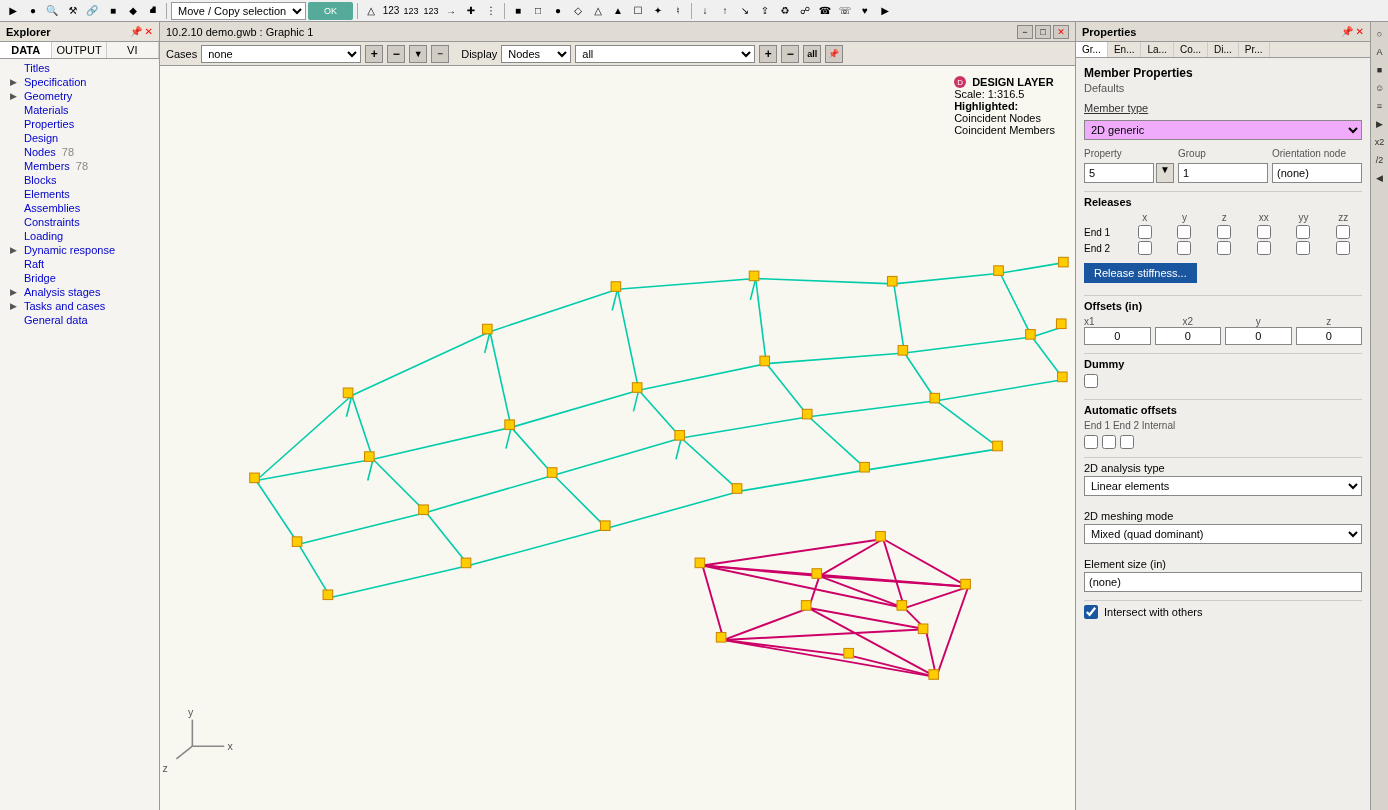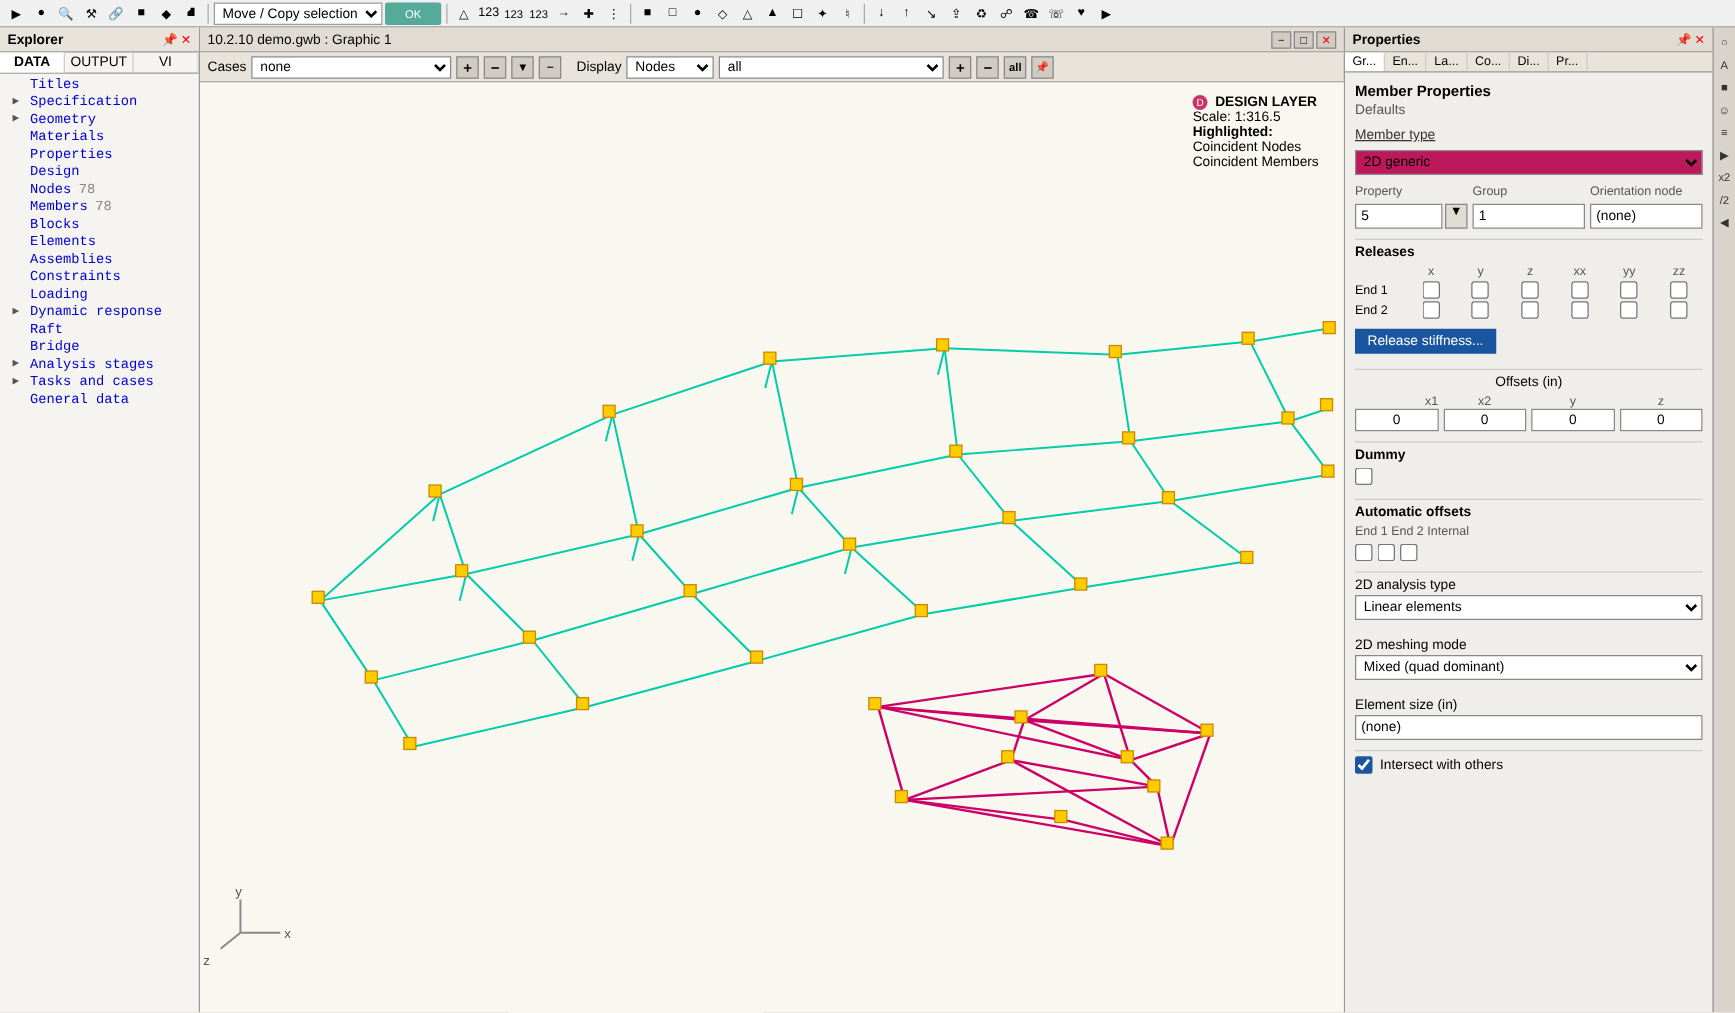--- a/index.html
+++ b/index.html
@@ -18,21 +18,21 @@
     .content-area { display: flex; flex: 1; overflow: hidden; }
 
     
     .explorer { width: 160px; background: #f5f4f0; border-right: 1px solid #999; display: flex; flex-direction: column; }
     .explorer-header { background: #e8e4dc; border-bottom: 1px solid #999; padding: 2px 6px; display: flex; align-items: center; justify-content: space-between; height: 20px; }
     .explorer-title { font-size: 11px; font-weight: bold; }
     .explorer-tabs { display: flex; border-bottom: 1px solid #999; }
     .explorer-tab { flex: 1; text-align: center; padding: 2px 4px; font-size: 11px; cursor: pointer; border-right: 1px solid #ccc; }
     .explorer-tab.active { background: white; font-weight: bold; }
     .explorer-tree { flex: 1; overflow-y: auto; padding: 2px 0; }
-    .tree-item { padding: 1px 6px 1px 10px; cursor: pointer; font-size: 11px; display: flex; align-items: flex-start; gap: 4px; color: #000; font-family: Liberation Mono, monospace; }
+    .tree-item { padding: 1px 6px 1px 10px; cursor: pointer; font-size: 11px; display: flex; align-items: center; gap: 4px; color: #000; }
     .tree-arrow { font-size: 9px; color: #555; width: 10px; }
     .tree-item-count { color: #888; margin-left: 2px; }
     .tree-item-blue { color: #0000cc; }
 
     
     .main-viewport { flex: 1; display: flex; flex-direction: column; background: #e8e4dc; }
     .viewport-header { background: #e0dcd4; border-bottom: 1px solid #999; padding: 2px 6px; display: flex; align-items: center; justify-content: space-between; height: 20px; }
     .viewport-title { font-size: 11px; }
     .viewport-controls { display: flex; gap: 2px; }
     .viewport-btn { width: 16px; height: 14px; background: #d0ccc4; border: 1px solid #888; cursor: pointer; display: flex; align-items: center; justify-content: center; font-size: 9px; }
@@ -60,30 +60,30 @@
     .panel-tabs { display: flex; border-bottom: 1px solid #999; background: #e8e4dc; overflow-x: auto; }
     .panel-tab { padding: 2px 6px; font-size: 10px; cursor: pointer; border-right: 1px solid #ccc; white-space: nowrap; }
     .panel-tab.active { background: white; }
 
     .props-content { padding: 8px; flex: 1; }
     .props-section-title { font-size: 12px; font-weight: bold; margin-bottom: 2px; color: #000; }
     .props-subtitle { font-size: 11px; color: #555; margin-bottom: 8px; }
 
     .prop-row { display: flex; align-items: center; margin-bottom: 6px; gap: 6px; }
     .prop-label { font-size: 11px; color: #333; min-width: 80px; text-decoration: underline; }
-    .prop-select { height: 20px; border: 1px solid #888; background: #be185d; font-size: 11px; flex: 1; padding: 0 2px; }
+    .prop-select { height: 20px; border: 1px solid #888; background: #f0abfc; font-size: 11px; flex: 1; padding: 0 2px; }
     .prop-input { height: 20px; border: 1px solid #888; background: white; font-size: 11px; width: 60px; padding: 0 4px; }
 
     .releases-section { margin-bottom: 8px; }
     .releases-title { font-size: 11px; font-weight: bold; margin-bottom: 4px; }
 
     .release-btn { background: #1a56a0; color: white; border: none; padding: 4px 10px; font-size: 11px; cursor: pointer; margin-bottom: 8px; }
 
     .offsets-section { margin-bottom: 8px; }
-    .offsets-title { font-size: 11px; font-weight: normal; margin-bottom: 4px; text-align: center; }
+    .offsets-title { font-size: 11px; font-weight: bold; margin-bottom: 4px; }
 
     .dummy-section { margin-bottom: 8px; }
     .dummy-title { font-size: 11px; font-weight: bold; margin-bottom: 4px; }
     .dummy-checkbox { width: 14px; height: 14px; }
 
     .auto-offsets-section { margin-bottom: 8px; }
     .auto-offsets-title { font-size: 11px; font-weight: bold; margin-bottom: 4px; }
     .auto-offsets-subtitle { font-size: 10px; color: #555; margin-bottom: 4px; }
     .auto-offsets-row { display: flex; gap: 4px; }
     .auto-offset-checkbox { width: 14px; height: 14px; }
@@ -526,21 +526,21 @@
 
         <button class="release-btn">Release stiffness...</button>
 
         <div class="prop-separator"></div>
 
         
         <div class="offsets-section">
           <div class="offsets-title">Offsets (in)</div>
           <div style="display:grid;grid-template-columns:repeat(4,1fr);gap:4px;margin-top:4px;">
             <div>
-              <div style="font-size:10px;color:#555;text-align:right;">x1</div>
+              <div style="font-size:10px;color:#555;text-align:left;">x1</div>
               <input type="text" style="width: 100%; height: 18px; border: 1px solid rgb(136, 136, 136); text-align: center; font-size: 11px;" value="0">
             </div>
             <div>
               <div style="font-size:10px;color:#555;text-align:center;">x2</div>
               <input type="text" style="width: 100%; height: 18px; border: 1px solid rgb(136, 136, 136); text-align: center; font-size: 11px;" value="0">
             </div>
             <div>
               <div style="font-size:10px;color:#555;text-align:center;">y</div>
               <input type="text" style="width: 100%; height: 18px; border: 1px solid rgb(136, 136, 136); text-align: center; font-size: 11px;" value="0">
             </div>

